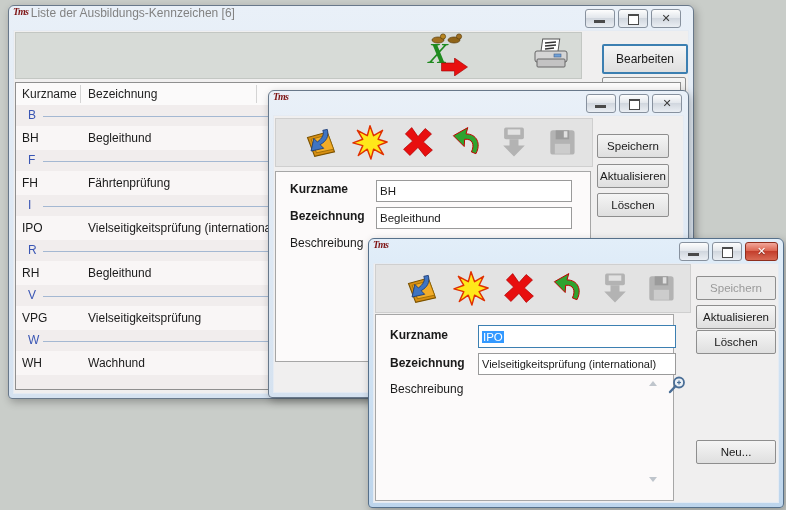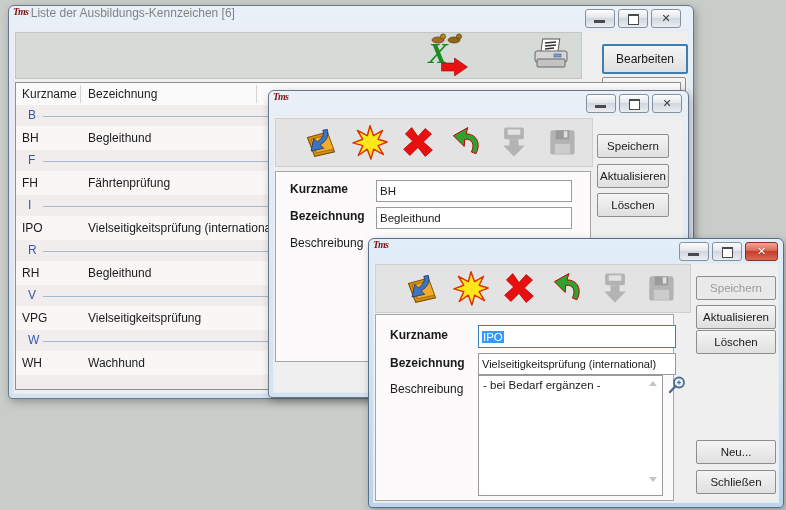--- a/index.html
+++ b/index.html
@@ -308,28 +308,26 @@
           </svg>
       </div>
       <div class="panel" style="left:1px;top:50px;width:297px;height:185px">
         <span class="lbl b" style="left:14px;top:13px">Kurzname</span>
         <div class="fld focused" style="left:102px;top:10px;width:190px;height:21px">
             <span class="sel">IPO</span>
           </div>
         <span class="lbl b" style="left:14px;top:41px">Bezeichnung</span>
         <div class="fld" style="left:102px;top:38px;width:190px;height:20px;font-size:11px">Vielseitigkeitsprüfung (international)</div>
         <span class="lbl" style="left:14px;top:67px">Beschreibung</span>
-        <div class="ta" style="left:102px;top:60px;width:165px;height:113px">- bei Bedarf ergänzen -</div>
         <div class="sb-up" style="right:16px;top:66px"></div>
         <div class="sb-dn" style="right:16px;bottom:18px"></div>
       </div>
       <svg class="ic" style="left:294px;top:112px;width:18px;height:18px">
           <use href="#sym-magnifier"></use>
         </svg>
       <div class="btn disabled" style="left:322px;top:12px;width:78px;height:22px;font-size:11.5px">Speichern</div>
       <div class="btn" style="left:322px;top:41px;width:78px;height:22px;font-size:11.5px">Aktualisieren</div>
       <div class="btn" style="left:322px;top:66px;width:78px;height:22px;font-size:11.5px">Löschen</div>
       <div class="btn" style="left:322px;top:176px;width:78px;height:22px;font-size:11.5px">Neu...</div>
-      <div class="btn" style="left:322px;top:206px;width:78px;height:22px;font-size:11.5px">Schließen</div>
     </div>
   </div>
 
 </div>
 
 </body></html>

